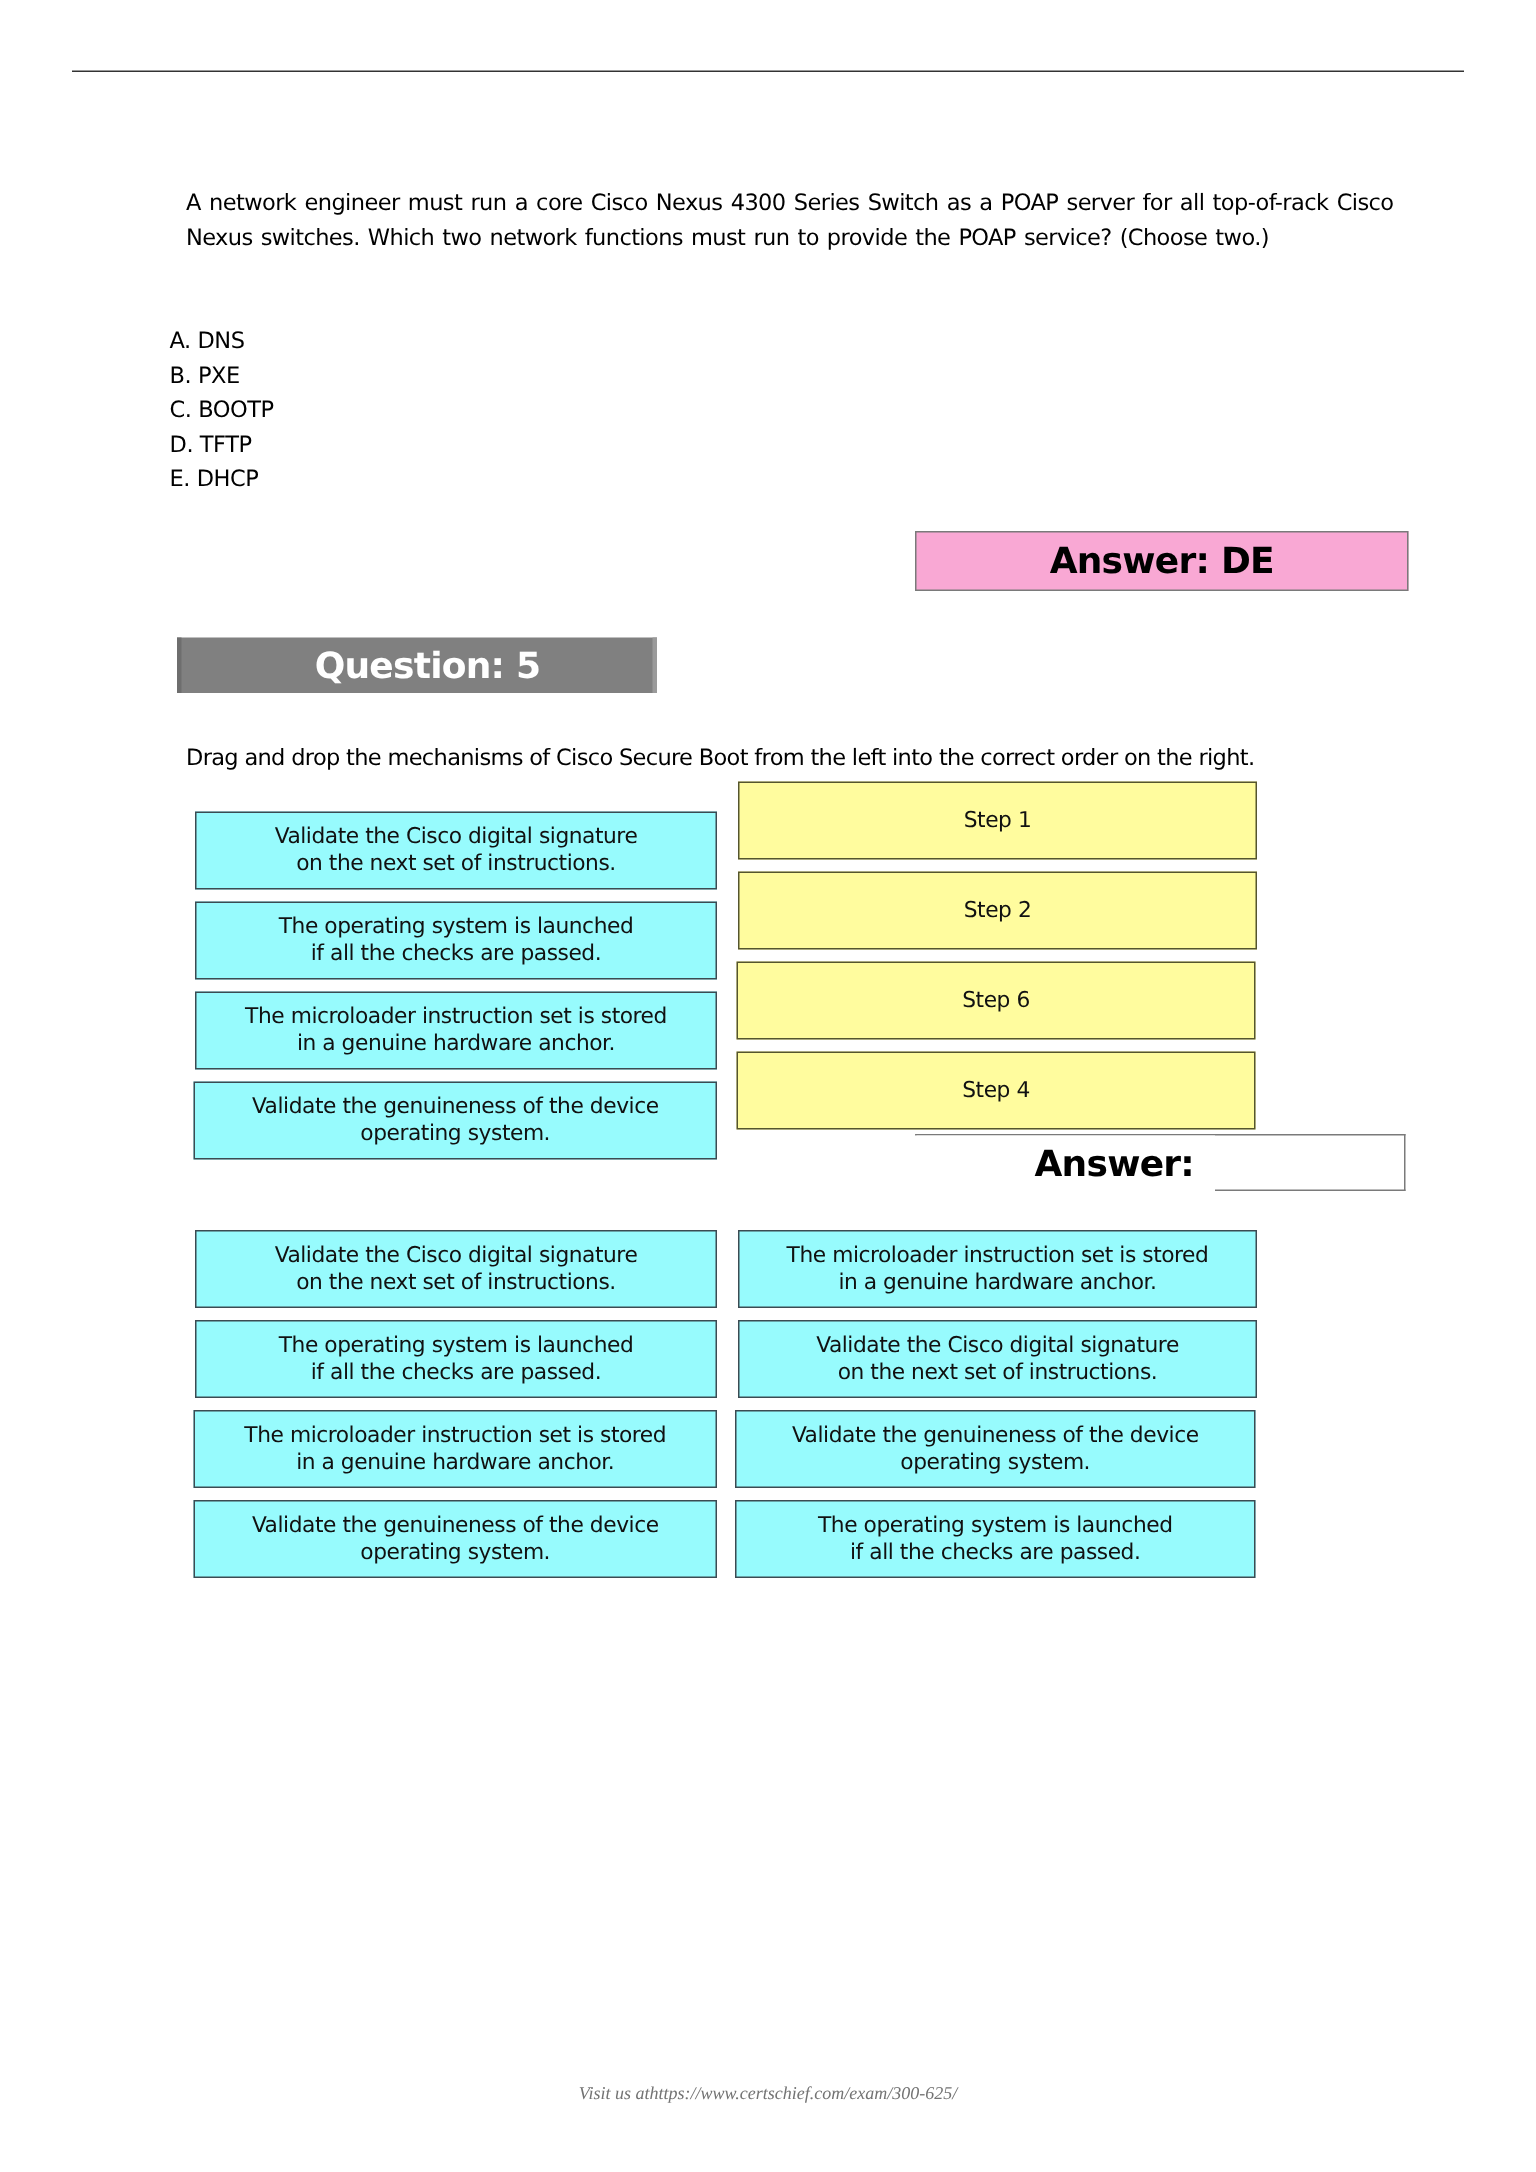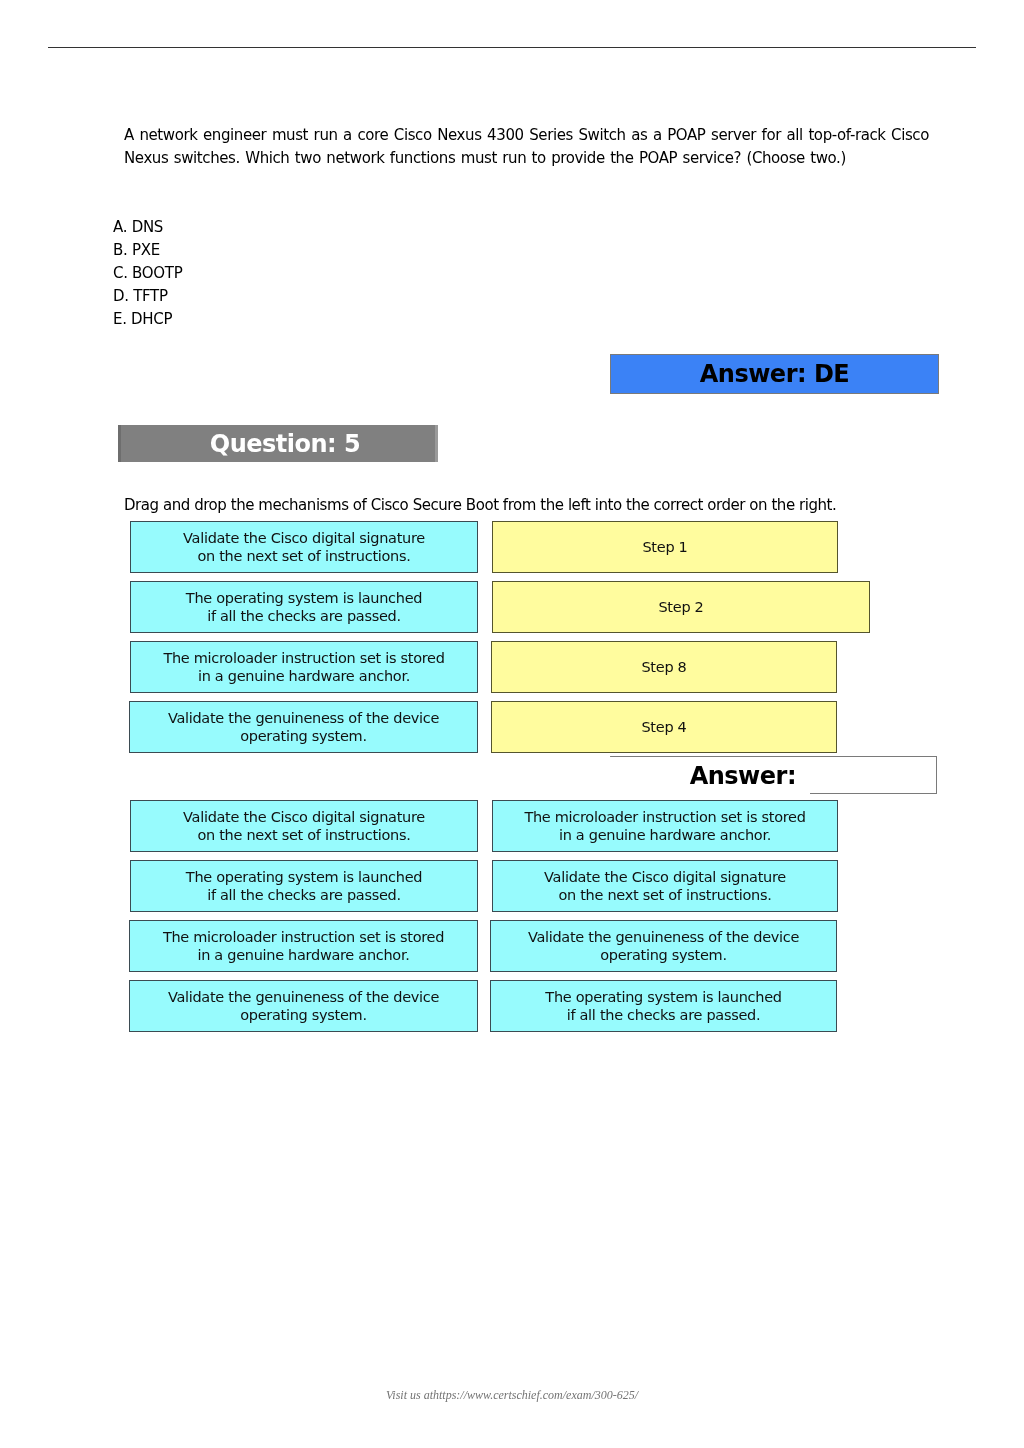--- a/index.html
+++ b/index.html
@@ -15,21 +15,21 @@
       font-family: "DejaVu Sans", sans-serif; font-size: 15px; line-height: 23px;
       text-align: justify; letter-spacing: -0.4px; word-spacing: 1px;
     }
     .options {
       position: absolute; left: 113px; top: 216px;
       font-family: "DejaVu Sans", sans-serif; font-size: 15px; line-height: 23px; letter-spacing: -0.3px;
     }
     .option { display: block; }
     .answer-box {
       position: absolute; left: 610px; top: 354px; width: 327px; height: 38px;
-      border: 1.5px solid #7a7a7a; background: #3b82f6;
+      border: 1.5px solid #7a7a7a; background: #f9a8d4;
       display: flex; align-items: center; justify-content: center;
       font-family: "DejaVu Sans", sans-serif; font-weight: bold; font-size: 24px; letter-spacing: -0.5px;
     }
     .question-header {
       position: absolute; left: 118px; top: 425px; width: 320px; height: 37px;
       background: #808080; border-left: 3px solid #6e6e6e; border-right: 3px solid #9a9a9a;
       box-sizing: border-box;
       display: flex; align-items: center; justify-content: center;
       color: #fff; font-family: "DejaVu Sans", sans-serif; font-weight: bold; font-size: 24px; letter-spacing: -0.5px; padding-left: 14px;
     }
@@ -37,21 +37,21 @@
       position: absolute; left: 124px; top: 494px;
       font-family: "DejaVu Sans", sans-serif; font-size: 15px; line-height: 22px; letter-spacing: -0.45px;
     }
     .box {
       position: absolute; box-sizing: border-box;
       border: 1.5px solid #3b4b52;
       display: flex; align-items: center; justify-content: center; text-align: center;
       font-family: "DejaVu Sans", sans-serif; font-size: 14.5px; line-height: 18px; letter-spacing: -0.3px;
       color: #111; white-space: pre-line;
     }
-    .cyan { background: #97fbfd; }
+    .cyan { background: #97fbfd; margin-top: 20px; }
     .yellow { background: #fffc9e; border-color: #55552e; }
     .answer2-box {
       position: absolute; left: 610px; top: 756px; width: 327px; height: 38px;
       border: 1.5px solid #7a7a7a; border-left-color: #8a8a8a; background: #fff; box-sizing: border-box;
     }
     .answer2-label {
       position: absolute; left: 580px; top: 757px; width: 230px; height: 38px; background: #fff;
       display: flex; align-items: center; justify-content: flex-end; padding-right: 14px; box-sizing: border-box;
       font-family: "DejaVu Sans", sans-serif; font-weight: bold; font-size: 24px; letter-spacing: -0.5px;
     }
@@ -84,22 +84,22 @@
 <div class="box cyan" style="left:130px; top:521px; width:348px; height:52px;">Validate the Cisco digital signature
 on the next set of instructions.</div>
 <div class="box cyan" style="left:130px; top:581px; width:348px; height:52px;">The operating system is launched
 if all the checks are passed.</div>
 <div class="box cyan" style="left:130px; top:641px; width:348px; height:52px;">The microloader instruction set is stored
 in a genuine hardware anchor.</div>
 <div class="box cyan" style="left:129px; top:701px; width:349px; height:52px;">Validate the genuineness of the device
 operating system.</div>
 
 <div class="box yellow" style="left:492px; top:521px; width:346px; height:52px;">Step 1</div>
-<div class="box yellow" style="left:492px; top:581px; width:378px; height:52px;">Step 2</div>
-<div class="box yellow" style="left:491px; top:641px; width:346px; height:52px;">Step 8</div>
+<div class="box yellow" style="left:492px; top:581px; width:346px; height:52px;">Step 2</div>
+<div class="box yellow" style="left:491px; top:641px; width:346px; height:52px;">Step 6</div>
 <div class="box yellow" style="left:491px; top:701px; width:346px; height:52px;">Step 4</div>
 
 <div class="answer2-box"></div>
 <div class="answer2-label">Answer:</div>
 
 <div class="box cyan" style="left:130px; top:800px; width:348px; height:52px;">Validate the Cisco digital signature
 on the next set of instructions.</div>
 <div class="box cyan" style="left:130px; top:860px; width:348px; height:52px;">The operating system is launched
 if all the checks are passed.</div>
 <div class="box cyan" style="left:129px; top:920px; width:349px; height:52px;">The microloader instruction set is stored

